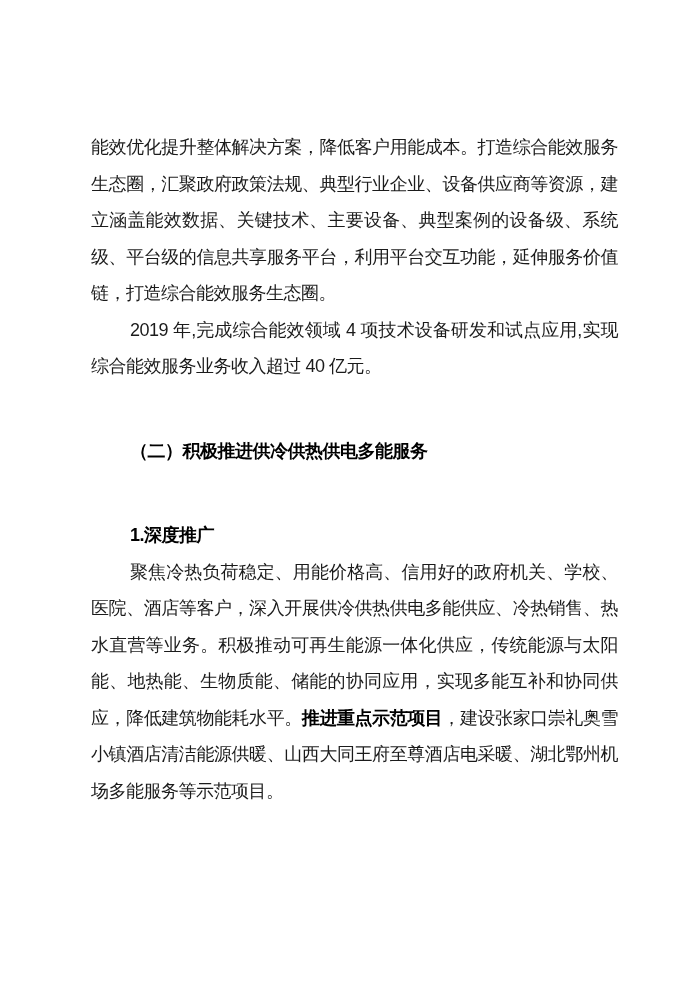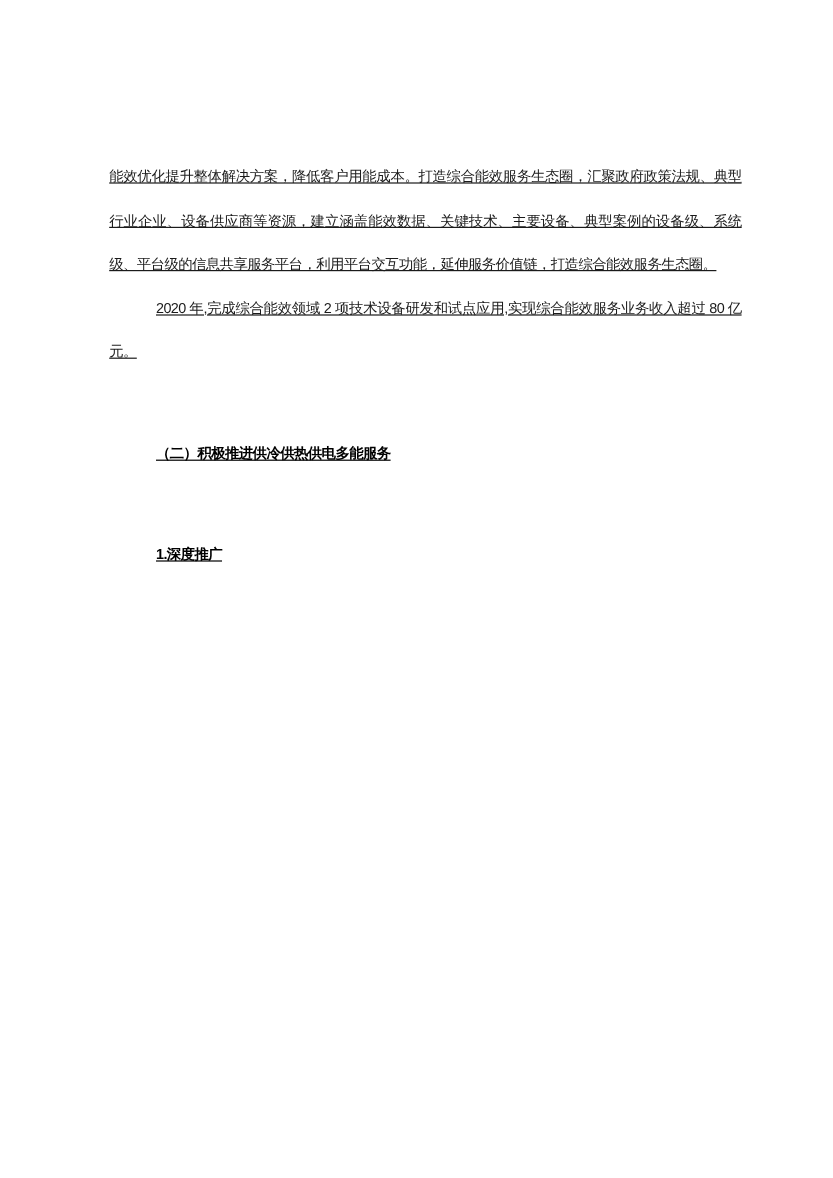--- a/index.html
+++ b/index.html
@@ -18,27 +18,26 @@
     width: 694px;
     height: 982px;
     background: #ffffff;
     padding: 129px 76px 0 91px;
   }
   .content {
     width: 527px;
   }
   p {
     margin: 0;
-    font-size: 12px;
+    font-size: 18px;
     letter-spacing: -0.5px;
     line-height: 36.5px;
     color: #1b1b1b;
     text-align: justify;
     text-indent: 39px;
-    text-decoration: underline;
   }
   p.no-indent {
     text-indent: 0;
   }
   p.heading,
   p.subheading {
     font-weight: 700;
     color: #000000;
     text-align: left;
     margin-top: 48px;
@@ -49,23 +48,26 @@
   }
 </style>
 </head>
 <body>
 
 <div class="page">
   <div class="content">
 
     <p class="no-indent">能效优化提升整体解决方案，降低客户用能成本。打造综合能效服务生态圈，汇聚政府政策法规、典型行业企业、设备供应商等资源，建立涵盖能效数据、关键技术、主要设备、典型案例的设备级、系统级、平台级的信息共享服务平台，利用平台交互功能，延伸服务价值链，打造综合能效服务生态圈。</p>
 
+    <p>2019 年,完成综合能效领域 4 项技术设备研发和试点应用,实现综合能效服务业务收入超过 40 亿元。</p>
 
-    <p>2020 年,完成综合能效领域 2 项技术设备研发和试点应用,实现综合能效服务业务收入超过 80 亿元。</p>
 
     <p class="heading">（二）积极推进供冷供热供电多能服务</p>
 
 
     <p class="subheading">1.深度推广</p>
 
+    <p>
+      <span>聚焦冷热负荷稳定、用能价格高、信用好的政府机关、学校、医院、酒店等客户，深入开展供冷供热供电多能供应、冷热销售、热水直营等业务。积极推动可再生能源一体化供应，传统能源与太阳能、地热能、生物质能、储能的协同应用，实现多能互补和协同供应，降低建筑物能耗水平。</span><span class="inline-bold">推进重点示范项目</span><span>，建设张家口崇礼奥雪小镇酒店清洁能源供暖、山西大同王府至尊酒店电采暖、湖北鄂州机场多能服务等示范项目。</span>
+    </p>
 
   </div>
 </div>
 
 </body></html>

